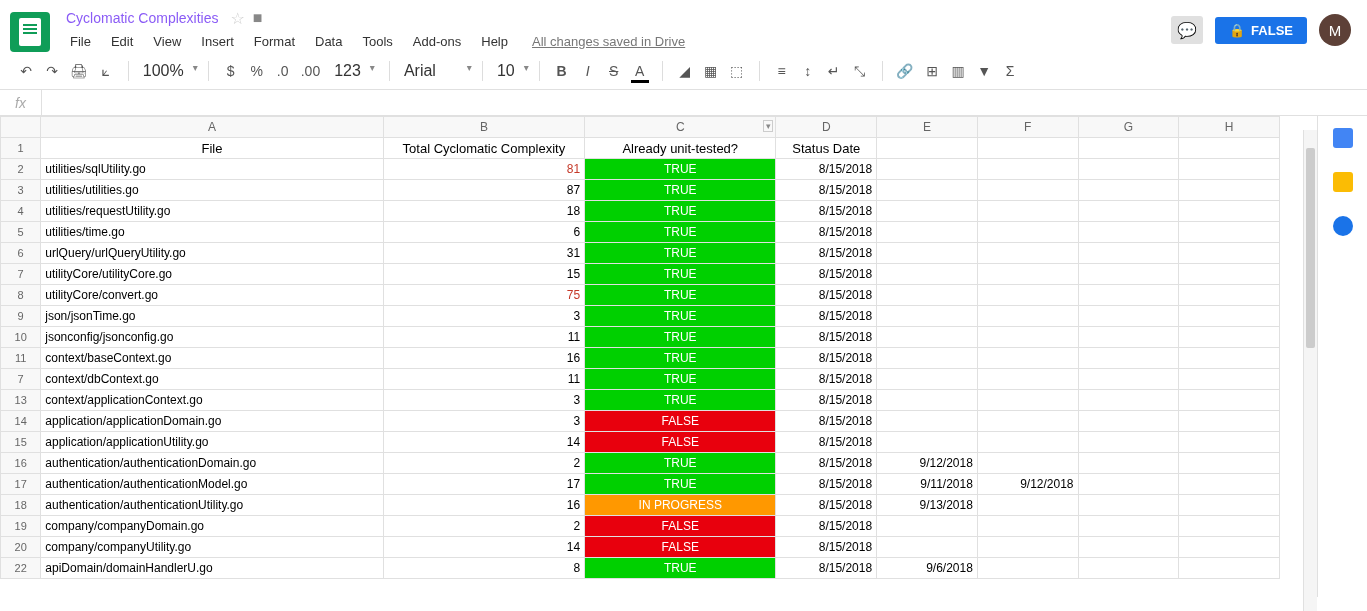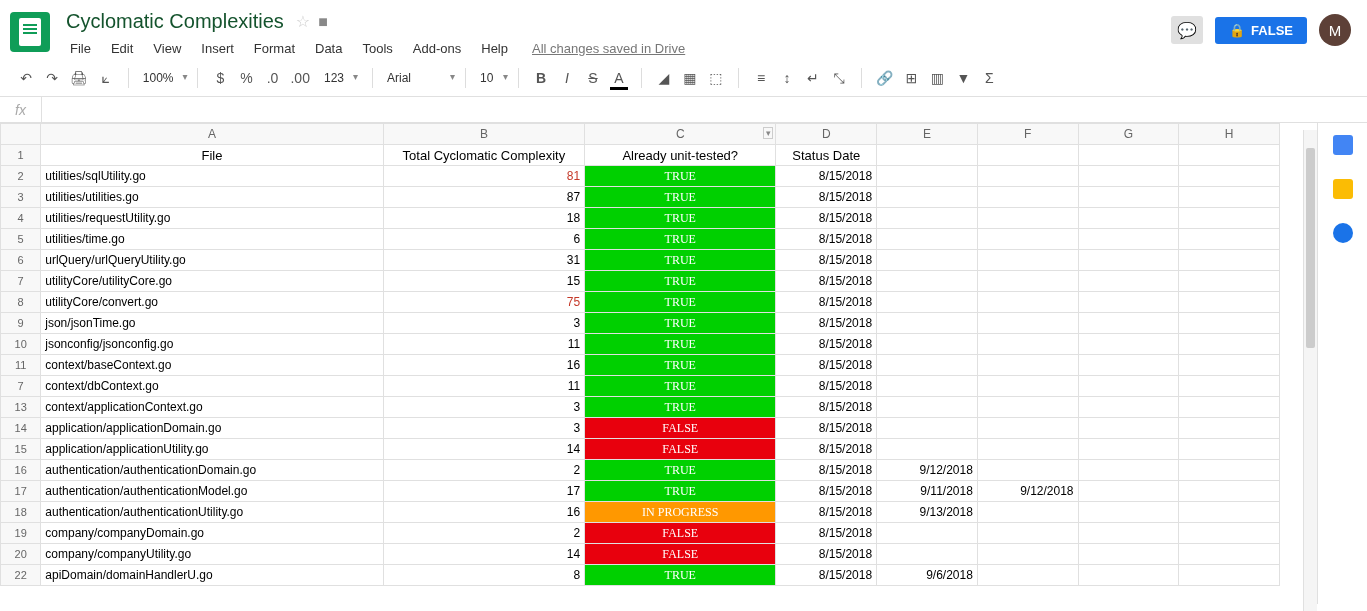--- a/index.html
+++ b/index.html
@@ -4,37 +4,37 @@
 <style>
 * { margin: 0; padding: 0; box-sizing: border-box; font-family: Arial, sans-serif; }
 body { width: 1367px; height: 611px; background: #fff; overflow: hidden; position: relative; }
 
 .header { display: flex; align-items: flex-start; padding: 8px 10px 0 10px; }
 .logo-box { width: 40px; height: 40px; background: #0f9d58; border-radius: 4px; display: flex; align-items: center; justify-content: center; margin-right: 12px; margin-top: 4px; }
 .logo-inner { width: 22px; height: 28px; background: #fff; border-radius: 2px; position: relative; }
 .logo-inner::before { content:''; position:absolute; left:4px; right:4px; top:6px; height:2px; background:#0f9d58; box-shadow: 0 4px 0 #0f9d58, 0 8px 0 #0f9d58; }
 .title-area { flex: 1; }
 .title-row { display: flex; align-items: center; gap: 8px; margin-bottom: 2px; }
-.doc-title { font-size: 20px; color: #14532d; padding: 2px 4px; }
+.doc-title { font-size: 14px; color: #8b5cf6; padding: 2px 4px; }
 .star-icon { color: #ccc; font-size: 16px; cursor: pointer; }
 .folder-icon { color: #888; font-size: 16px; cursor: pointer; }
 .menu-row { display: flex; align-items: center; gap: 4px; font-size: 13px; color: #333; }
 .menu-item { padding: 4px 8px; cursor: pointer; border-radius: 2px; }
 .saved-status { margin-left: 12px; color: #777; text-decoration: underline; font-size: 13px; cursor: pointer; }
 
 .header-right { display: flex; align-items: center; gap: 12px; margin-right: 6px; margin-top: 6px; }
 .comments-btn { width: 32px; height: 28px; background: #e0e0e0; border-radius: 3px; display: flex; align-items: center; justify-content: center; color: #666; font-size: 16px; cursor: pointer; }
 .share-btn { background: #1a73e8; color: #fff; padding: 6px 14px; border-radius: 3px; font-size: 13px; font-weight: bold; cursor: pointer; display: flex; align-items: center; gap: 6px; }
 .avatar { width: 32px; height: 32px; border-radius: 50%; background: #5d4037; color: #fff; display: flex; align-items: center; justify-content: center; font-size: 15px; cursor: pointer; }
 
 .toolbar { display: flex; align-items: center; padding: 6px 10px; border-bottom: 1px solid #e0e0e0; gap: 2px; }
 .tb-group { display: flex; align-items: center; gap: 2px; padding: 0 4px; }
 .tb-sep { width: 1px; height: 20px; background: #ddd; margin: 0 4px; }
 .tb-btn { min-width: 24px; height: 24px; display: flex; align-items: center; justify-content: center; color: #555; font-size: 14px; cursor: pointer; border-radius: 2px; padding: 0 4px; }
-.tb-select { font-size: 12px; color: #333; padding: 3px 18px 3px 8px; border: none; background: transparent; cursor: pointer; position: relative; }
+.tb-select { font-size: 16px; color: #333; padding: 3px 18px 3px 8px; border: none; background: transparent; cursor: pointer; position: relative; }
 .tb-select::after { content: '▾'; position: absolute; right: 4px; color: #888; font-size: 10px; }
 .font-color-btn { position: relative; }
 .font-color-bar { position: absolute; bottom: 0; left: 3px; right: 3px; height: 3px; background: #000; }
 
 .fx-bar { display: flex; align-items: center; border-bottom: 1px solid #e0e0e0; height: 26px; }
 .fx-label { width: 42px; text-align: center; color: #aaa; font-style: italic; font-size: 14px; border-right: 1px solid #e0e0e0; height: 100%; line-height: 26px; }
 .fx-input { flex: 1; border: none; outline: none; padding: 0 8px; font-size: 13px; height: 100%; }
 
 .sheet-area { display: flex; position: relative; height: calc(611px - 130px); overflow: hidden; }
 .grid-wrapper { flex: 1; overflow: auto; position: relative; }
@@ -49,21 +49,21 @@
 .col-C { width: 190px; }
 .col-D { width: 100px; }
 .col-E { width: 100px; }
 .col-F { width: 100px; }
 .col-G { width: 100px; }
 .col-H { width: 100px; }
 
 .hdr-row td { text-align: center; font-size: 13px; }
 .data-row td.c-file { text-align: left; }
 .data-row td.c-complex { text-align: right; }
-.data-row td.c-status { text-align: center; color: #fff; font-family: Liberation Serif, serif; }
+.data-row td.c-status { text-align: center; color: #fff; }
 .data-row td.c-date { text-align: right; }
 
 .filter-handle { position: absolute; right: 2px; top: 3px; font-size: 9px; color: #888; border: 1px solid #ccc; padding: 0 2px; cursor: pointer; }
 
 .side-panel { width: 50px; border-left: 1px solid #e0e0e0; display: flex; flex-direction: column; align-items: center; padding-top: 12px; gap: 24px; }
 .sp-icon { width: 20px; height: 20px; cursor: pointer; border-radius: 3px; }
 .sp-cal { background: #4285f4; }
 .sp-keep { background: #fbbc04; }
 .sp-tasks { background: #1a73e8; border-radius: 50%; }
 

